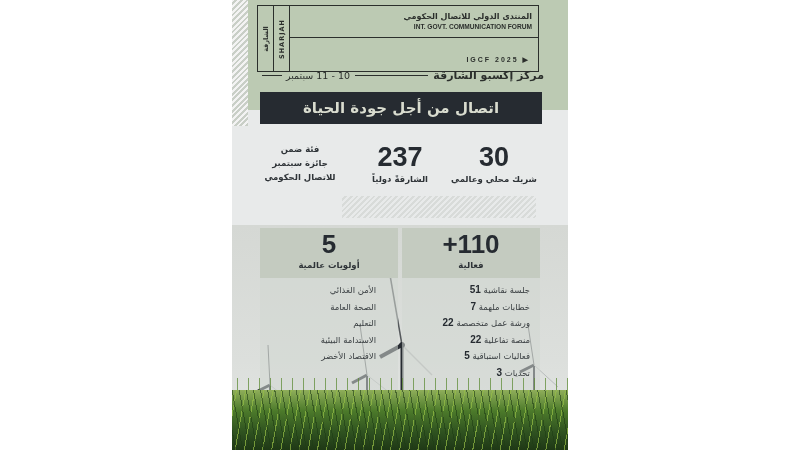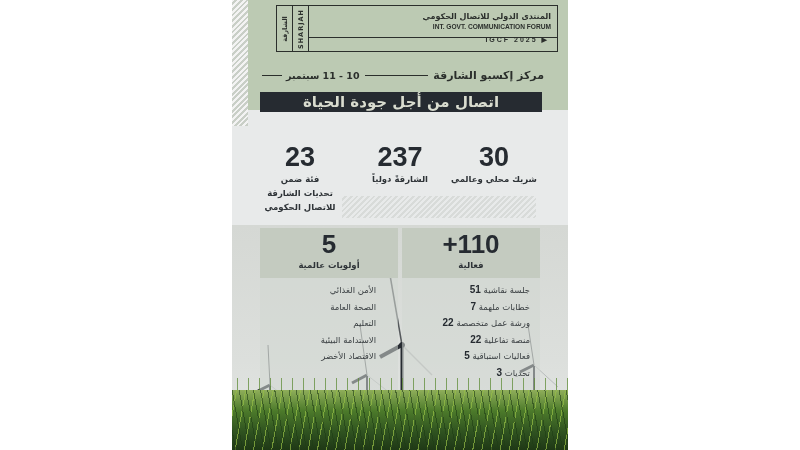--- a/index.html
+++ b/index.html
@@ -12,43 +12,43 @@
   }
   .top-band {
     position: absolute; left: 0; top: 0; width: 336px; height: 110px;
     background: #bccab3;
   }
   .stripes-left {
     position: absolute; left: 0; top: 0; width: 16px; height: 126px;
     background: repeating-linear-gradient(135deg, #f3f3f3 0 2px, #c9cfc7 2px 4px);
   }
   .header-box {
-    position: absolute; left: 44px; top: 5px; width: 282px; height: 47px;
+    position: absolute; left: 25px; top: 5px; width: 282px; height: 67px;
     border: 1.5px solid #2b2f2c;
   }
   .hb-col1 { position: absolute; left: 0; top: 0; width: 16px; height: 100%; border-right: 1.5px solid #2b2f2c; }
   .hb-col2 { position: absolute; left: 16px; top: 0; width: 16px; height: 100%; border-right: 1.5px solid #2b2f2c; }
   .hb-vert {
     position: absolute; left: 50%; top: 50%;
     transform: translate(-50%, -50%) rotate(-90deg);
     font-size: 6.5px; font-weight: bold; color: #2b2f2c; white-space: nowrap; letter-spacing: 1px;
   }
   .hb-top { position: absolute; left: 32px; right: 0; top: 0; height: 32px; border-bottom: 1.5px solid #2b2f2c; text-align: right; padding: 5px 6px 0 0; }
   .hb-ar { font-size: 8px; font-weight: bold; color: #2b2f2c; direction: rtl; line-height: 11px; }
   .hb-en { font-size: 6.6px; font-weight: bold; color: #2b2f2c; line-height: 10px; font-family: "Liberation Sans", sans-serif; }
   .hb-bottom { position: absolute; left: 32px; right: 0; bottom: 0; height: 20px; text-align: right; padding: 5px 8px 0 0; font-size: 7px; font-weight: bold; color: #2b2f2c; letter-spacing: 2px; font-family: "Liberation Sans", sans-serif; }
 
   .venue-row { position: absolute; left: 30px; top: 68px; width: 282px; height: 14px; display: flex; align-items: center; direction: rtl; }
   .venue-text { font-size: 11px; font-weight: bold; color: #2b2f2c; white-space: nowrap; }
   .venue-line { flex: 1; height: 1px; background: #2b2f2c; margin: 0 5px; }
-  .date-text { font-size: 9.5px; font-weight: bold; color: #2b2f2c; white-space: nowrap; }
+  .date-text { font-size: 9.5px; font-weight: normal; color: #2b2f2c; white-space: nowrap; }
   .date-line { width: 20px; height: 1px; background: #2b2f2c; margin-right: 4px; }
 
   .title-bar {
-    position: absolute; left: 28px; top: 92px; width: 282px; height: 20px;
+    position: absolute; left: 28px; top: 92px; width: 282px; height: 32px;
     background: #262b31; display: flex; align-items: center; justify-content: center;
   }
   .title-text { font-size: 15px; font-weight: bold; color: #d9dccf; direction: rtl; }
 
   .stat { position: absolute; top: 142px; width: 100px; text-align: center; color: #262b31; }
   .stat-num { font-size: 27px; font-weight: bold; line-height: 30px; font-family: "Liberation Sans", sans-serif; }
   .stat-label { font-size: 8.5px; font-weight: bold; line-height: 14px; direction: rtl; color: #2f3438; }
   .stat-stripes { position: absolute; left: 110px; top: 196px; width: 194px; height: 22px;
     background: repeating-linear-gradient(135deg, #e8eaea 0 2px, #d8dbd9 2px 4px); }
 
@@ -115,23 +115,22 @@
 
   <div class="stat" style="left:212px;">
     <div class="stat-num">30</div>
     <div class="stat-label">شريك محلي وعالمي</div>
   </div>
   <div class="stat" style="left:118px;">
     <div class="stat-num">237</div>
     <div class="stat-label">الشارقةً دولياً</div>
   </div>
   <div class="stat" style="left:18px;">
-    <div class="stat-num">23</div>
     <div class="stat-label">فئة ضمن</div>
-    <div class="stat-label">تحديات الشارقة</div>
+    <div class="stat-label">جائزة سبتمبر</div>
     <div class="stat-label">للاتصال الحكومي</div>
   </div>
   <div class="stat-stripes"></div>
 
   <div class="scene"></div>
 
   <svg class="turbine" style="left:0;top:225px;" width="336" height="200" viewBox="0 0 336 200">
     <g stroke="#262b31" fill="#262b31">
 
       <line x1="170" y1="120" x2="170" y2="200" stroke-width="3"></line>

